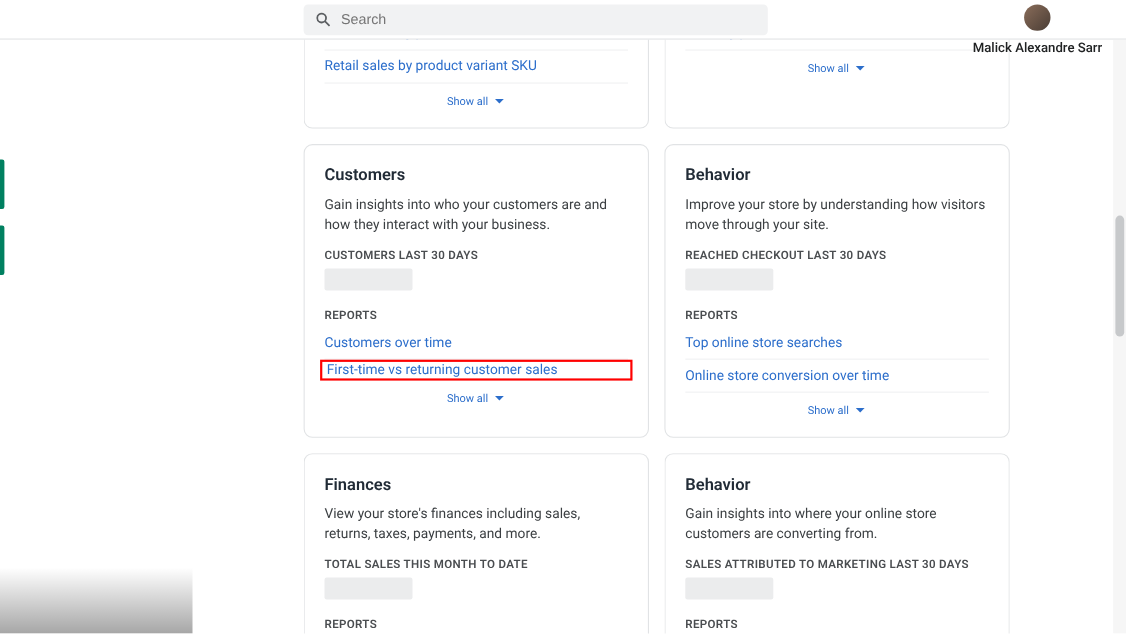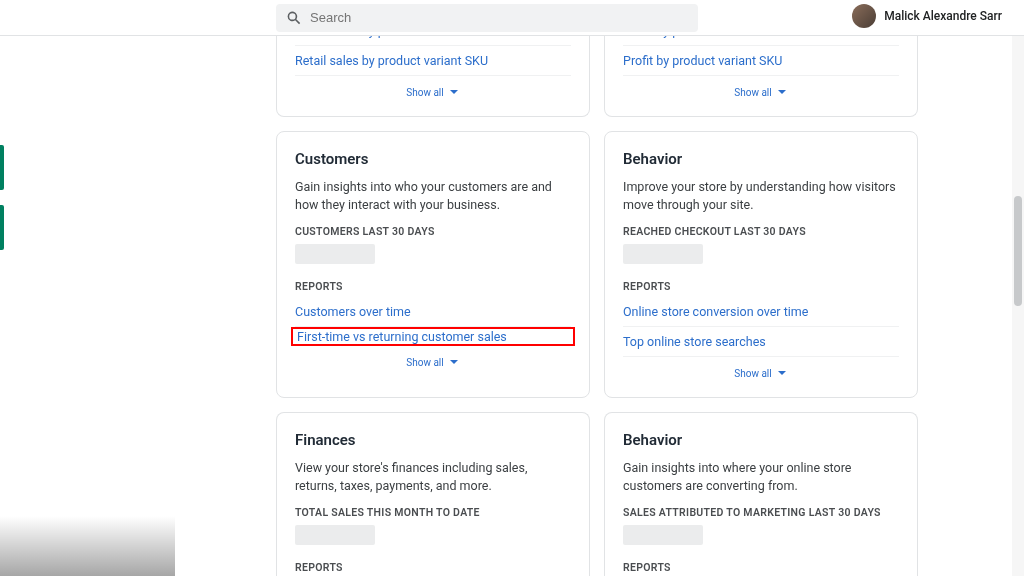--- a/index.html
+++ b/index.html
@@ -1,21 +1,21 @@
 <!DOCTYPE html>
 <html><head>
 <meta charset="utf-8">
 <style>
   * { box-sizing: border-box; margin: 0; padding: 0; }
   body { font-family: -apple-system, BlinkMacSystemFont, "Segoe UI", Roboto, Helvetica, Arial, sans-serif; background: #fff; color: #212b36; width: 1024px; height: 576px; overflow: hidden; position: relative; }
   .topbar { position: absolute; top: 0; left: 0; right: 0; height: 36px; display: flex; align-items: center; z-index: 10; background: #fff; border-bottom: 1px solid #e1e3e5; }
   .searchwrap { margin-left: 276px; width: 422px; height: 28px; background: #f1f2f3; border-radius: 4px; display: flex; align-items: center; padding: 0 10px; }
   .searchwrap svg { width: 16px; height: 16px; color: #5c5f62; flex-shrink: 0; }
   .searchwrap input { border: none; background: transparent; outline: none; font-size: 13px; color: #5c5f62; margin-left: 8px; flex: 1; }
-  .user { position: absolute; right: 22px; top: 4px; display: flex; align-items: center; gap: 8px; }
+  .user { position: absolute; right: 22px; top: 4px; display: flex; align-items: center; gap: 8px; flex-direction: column; }
   .avatar { width: 24px; height: 24px; border-radius: 50%; background: linear-gradient(135deg,#8a6d5a 0%, #4a3d35 100%); }
   .username { font-size: 12px; color: #202223; font-weight: 500; }
   .left-edge { position: absolute; left: 0; top: 145px; width: 4px; height: 45px; background: #008060; border-radius: 0 2px 2px 0; }
   .left-edge2 { position: absolute; left: 0; top: 205px; width: 4px; height: 45px; background: #008060; border-radius: 0 2px 2px 0; }
   .left-shadow { position: absolute; left: 0; bottom: 0; width: 175px; height: 60px; background: linear-gradient(to top, rgba(0,0,0,0.35), rgba(0,0,0,0)); pointer-events: none; }
   .content { position: absolute; left: 276px; right: 106px; top: 0; padding-top: 0; }
   .grid { display: grid; grid-template-columns: 1fr 1fr; gap: 14px; }
   .card { background: #fff; border: 1px solid #e1e3e5; border-radius: 8px; padding: 18px; position: relative; }
   .card-partial-top { border-top: none; border-top-left-radius: 0; border-top-right-radius: 0; padding-top: 16px; }
   .card h2 { font-size: 15px; font-weight: 600; margin-bottom: 10px; }
@@ -59,21 +59,20 @@
       <a class="report-link">Retail sales by product variant SKU</a>
       <div class="showall">
         <span>Show all</span>
         <svg viewBox="0 0 12 12" fill="#2c6ecb">
             <path d="M2 4l4 4 4-4z"></path>
           </svg>
       </div>
     </div>
     <div class="card card-partial-top">
       <a class="report-link">Profit by product</a>
-      <a class="report-link">Profit by product variant SKU</a>
       <div class="showall">
         <span>Show all</span>
         <svg viewBox="0 0 12 12" fill="#2c6ecb">
             <path d="M2 4l4 4 4-4z"></path>
           </svg>
       </div>
     </div>
 
     <div class="card">
       <h2>Customers</h2>
@@ -89,22 +88,22 @@
             <path d="M2 4l4 4 4-4z"></path>
           </svg>
       </div>
     </div>
     <div class="card">
       <h2>Behavior</h2>
       <p class="desc">Improve your store by understanding how visitors move through your site.</p>
       <div class="metric-label">REACHED CHECKOUT LAST 30 DAYS</div>
       <div class="metric-placeholder"></div>
       <div class="reports-label">REPORTS</div>
+      <a class="report-link">Top online store searches</a>
       <a class="report-link">Online store conversion over time</a>
-      <a class="report-link">Top online store searches</a>
       <div class="showall">
         <span>Show all</span>
         <svg viewBox="0 0 12 12" fill="#2c6ecb">
             <path d="M2 4l4 4 4-4z"></path>
           </svg>
       </div>
     </div>
 
     <div class="card card-nobottom">
       <h2>Finances</h2>

